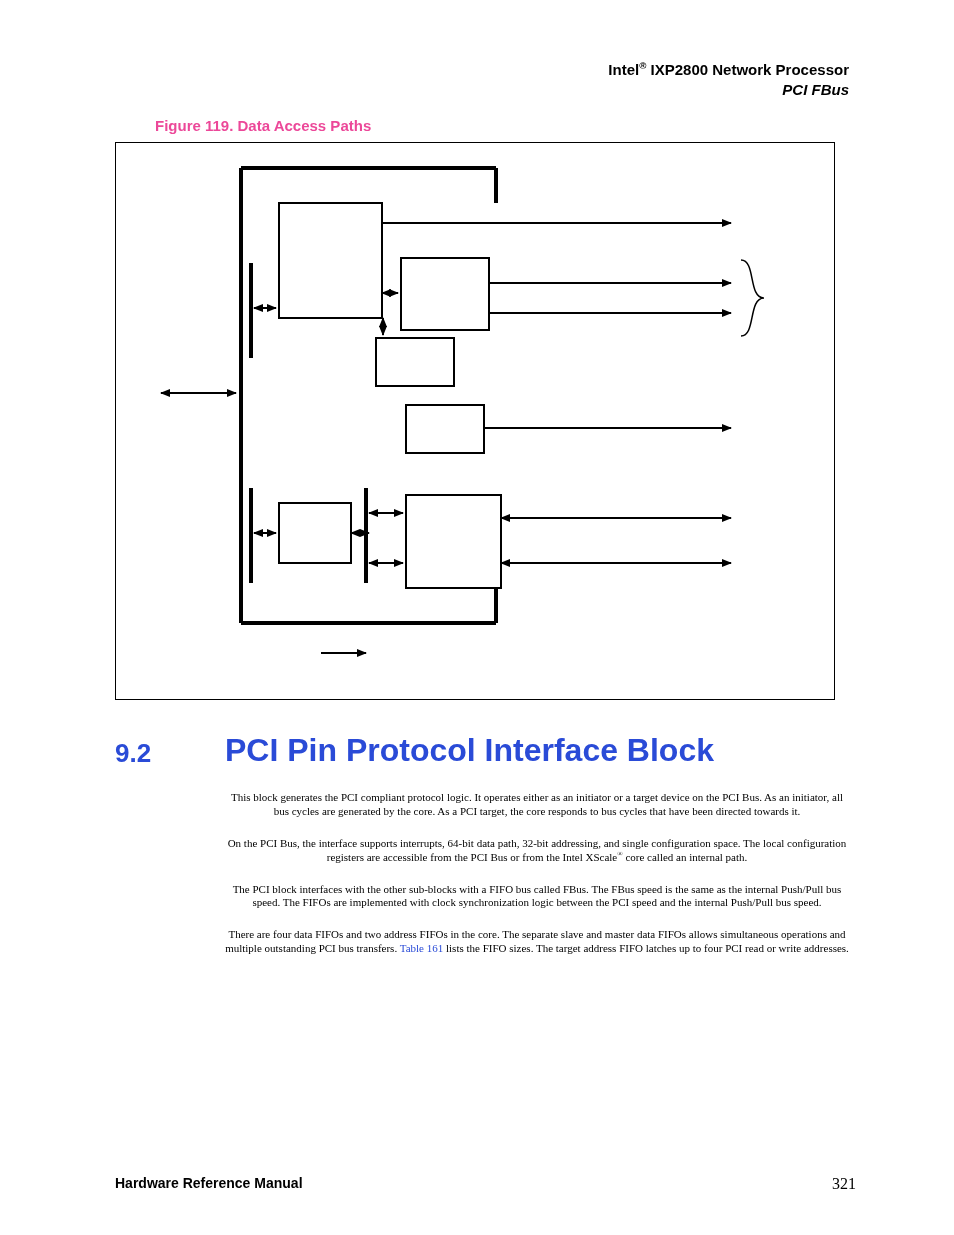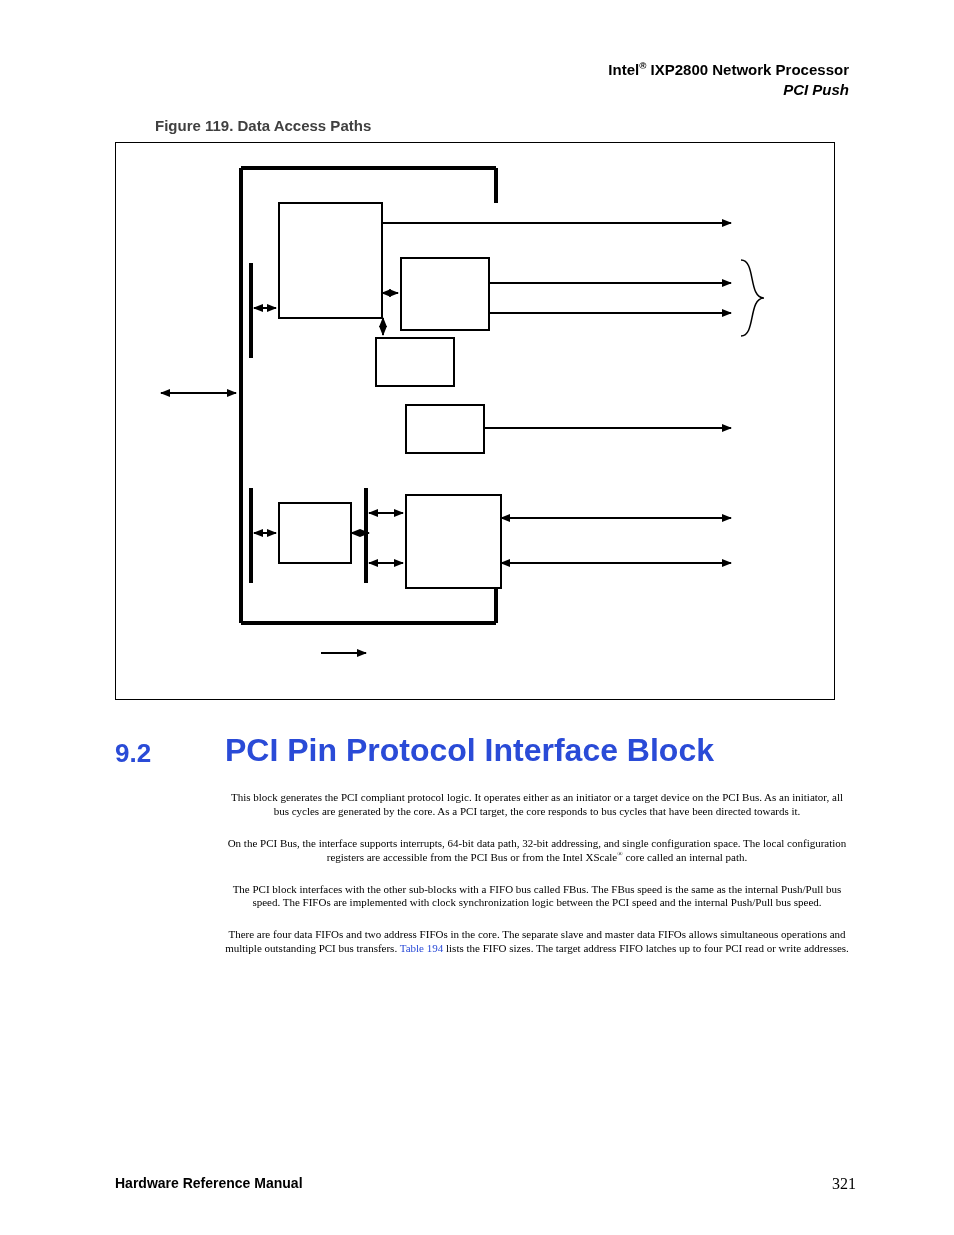--- a/index.html
+++ b/index.html
@@ -44,21 +44,21 @@
   .logo .reg {
     font-size: 12px;
     vertical-align: top;
     position: relative;
     top: 18px;
     left: 2px;
     font-weight: normal;
   }
   .figure-caption {
     font-family: Arial, Helvetica, sans-serif;
-    color: #404040;
+    color: #ec4899;
     font-weight: bold;
     font-size: 15px;
     margin-top: 18px;
     margin-left: 40px;
   }
   .figure-frame {
     border: 1px solid #000;
     width: 720px;
     height: 558px;
     margin-top: 8px;
@@ -118,21 +118,21 @@
     font-size: 16px;
   }
 </style>
 </head>
 <body>
 
 <div class="page">
 
   <div class="header-right">
     <span>Intel</span><span class="sup">®</span><span> IXP2800 Network Processor</span><br>
-    <span class="sub">PCI Push</span>
+    <span class="sub">PCI FBus</span>
   </div>
 
 
   <div class="figure-caption">Figure 119. Data Access Paths</div>
 
   <div class="figure-frame">
     <svg width="718" height="556" viewBox="0 0 718 556">
       <defs>
         <marker id="arrow" markerWidth="10" markerHeight="8" refX="9" refY="4" orient="auto" markerUnits="userSpaceOnUse">
           <path d="M0,0 L10,4 L0,8 Z" fill="#000"></path>
@@ -186,21 +186,21 @@
 
   <div class="section-row">
     <div class="section-num">9.2</div>
     <div class="section-title">PCI Pin Protocol Interface Block</div>
   </div>
 
   <div class="body-text">
     <p>This block generates the PCI compliant protocol logic. It operates either as an initiator or a target device on the PCI Bus. As an initiator, all bus cycles are generated by the core. As a PCI target, the core responds to bus cycles that have been directed towards it.</p>
     <p><span>On the PCI Bus, the interface supports interrupts, 64-bit data path, 32-bit addressing, and single configuration space. The local configuration registers are accessible from the PCI Bus or from the Intel XScale</span><span class="sup">®</span><span> core called an internal path.</span></p>
     <p>The PCI block interfaces with the other sub-blocks with a FIFO bus called FBus. The FBus speed is the same as the internal Push/Pull bus speed. The FIFOs are implemented with clock synchronization logic between the PCI speed and the internal Push/Pull bus speed.</p>
-    <p><span>There are four data FIFOs and two address FIFOs in the core. The separate slave and master data FIFOs allows simultaneous operations and multiple outstanding PCI bus transfers. </span><span class="xref">Table 194</span><span> lists the FIFO sizes. The target address FIFO latches up to four PCI read or write addresses.</span></p>
+    <p><span>There are four data FIFOs and two address FIFOs in the core. The separate slave and master data FIFOs allows simultaneous operations and multiple outstanding PCI bus transfers. </span><span class="xref">Table 161</span><span> lists the FIFO sizes. The target address FIFO latches up to four PCI read or write addresses.</span></p>
   </div>
 
   <div class="footer">
     <span>Hardware Reference Manual</span>
     <span class="pagenum">321</span>
   </div>
 
 </div>
 
 </body></html>

